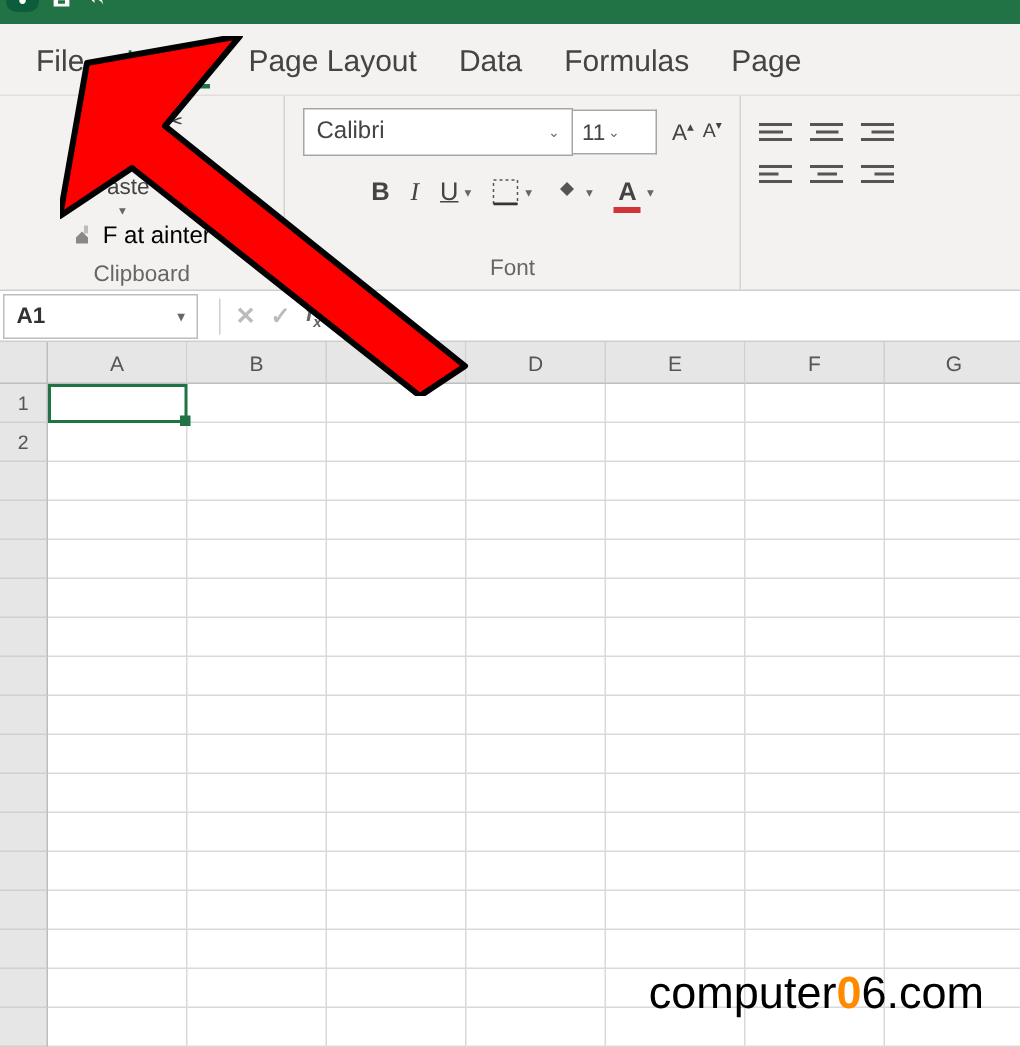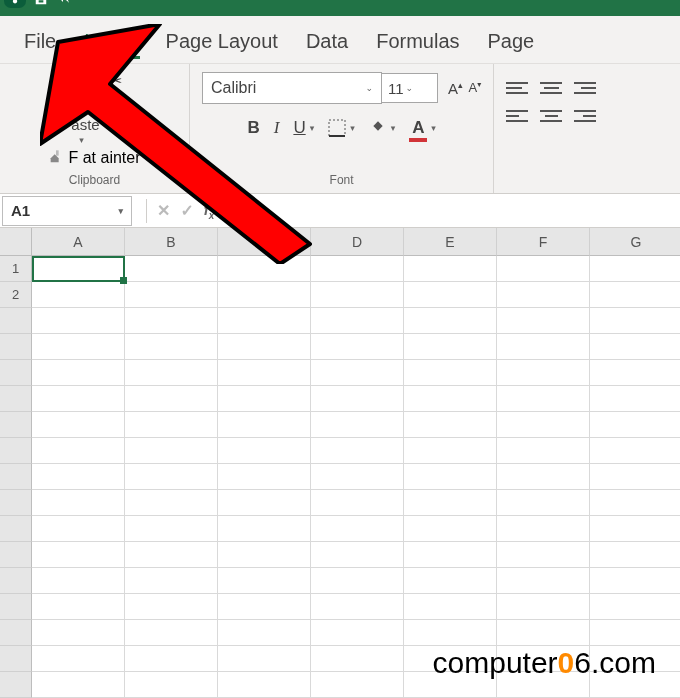--- a/index.html
+++ b/index.html
@@ -60,21 +60,21 @@
   }
   .ribbon-group {
     border-right: 1px solid #d6d4d2;
     padding: 8px 12px 2px 12px;
     display: flex;
     flex-direction: column;
     align-items: center;
     gap: 4px;
   }
   .ribbon-group-label {
-    font-size: 12px;
+    font-size: 15px;
     color: #666;
     margin-top: auto;
     padding-bottom: 4px;
   }
   .clipboard-top {
     display: flex;
     gap: 10px;
     align-items: flex-start;
   }
   .paste-btn {

